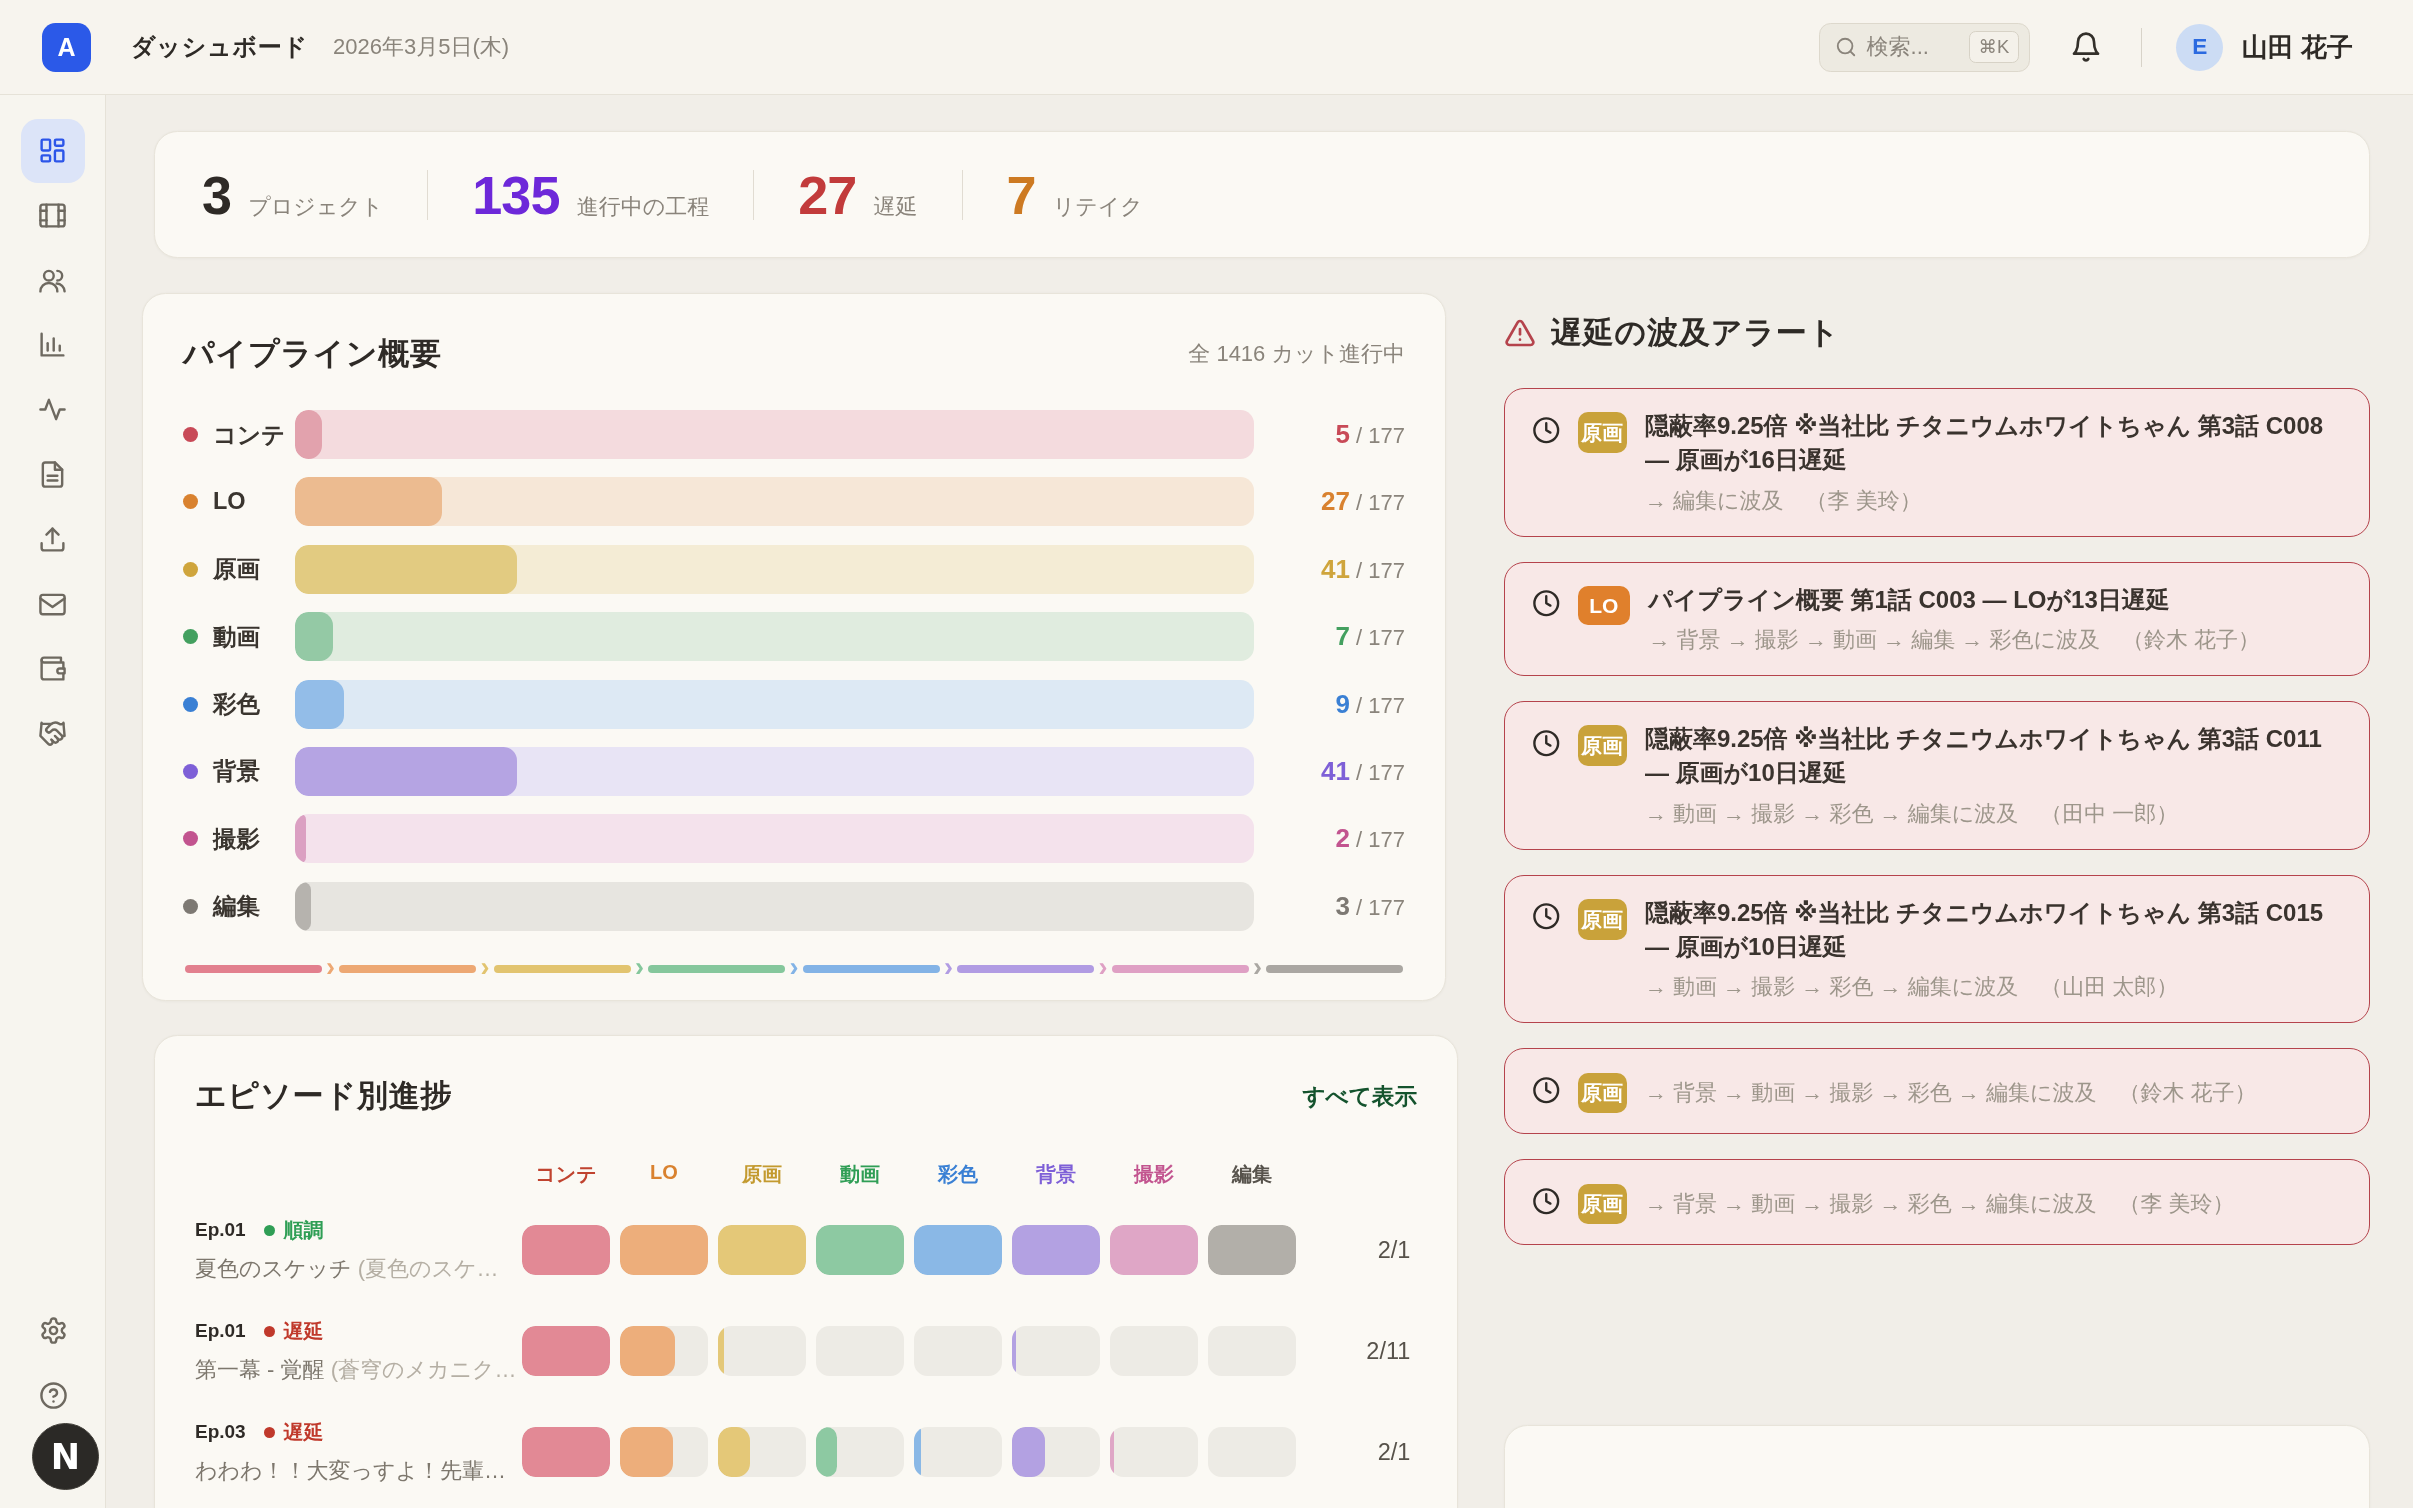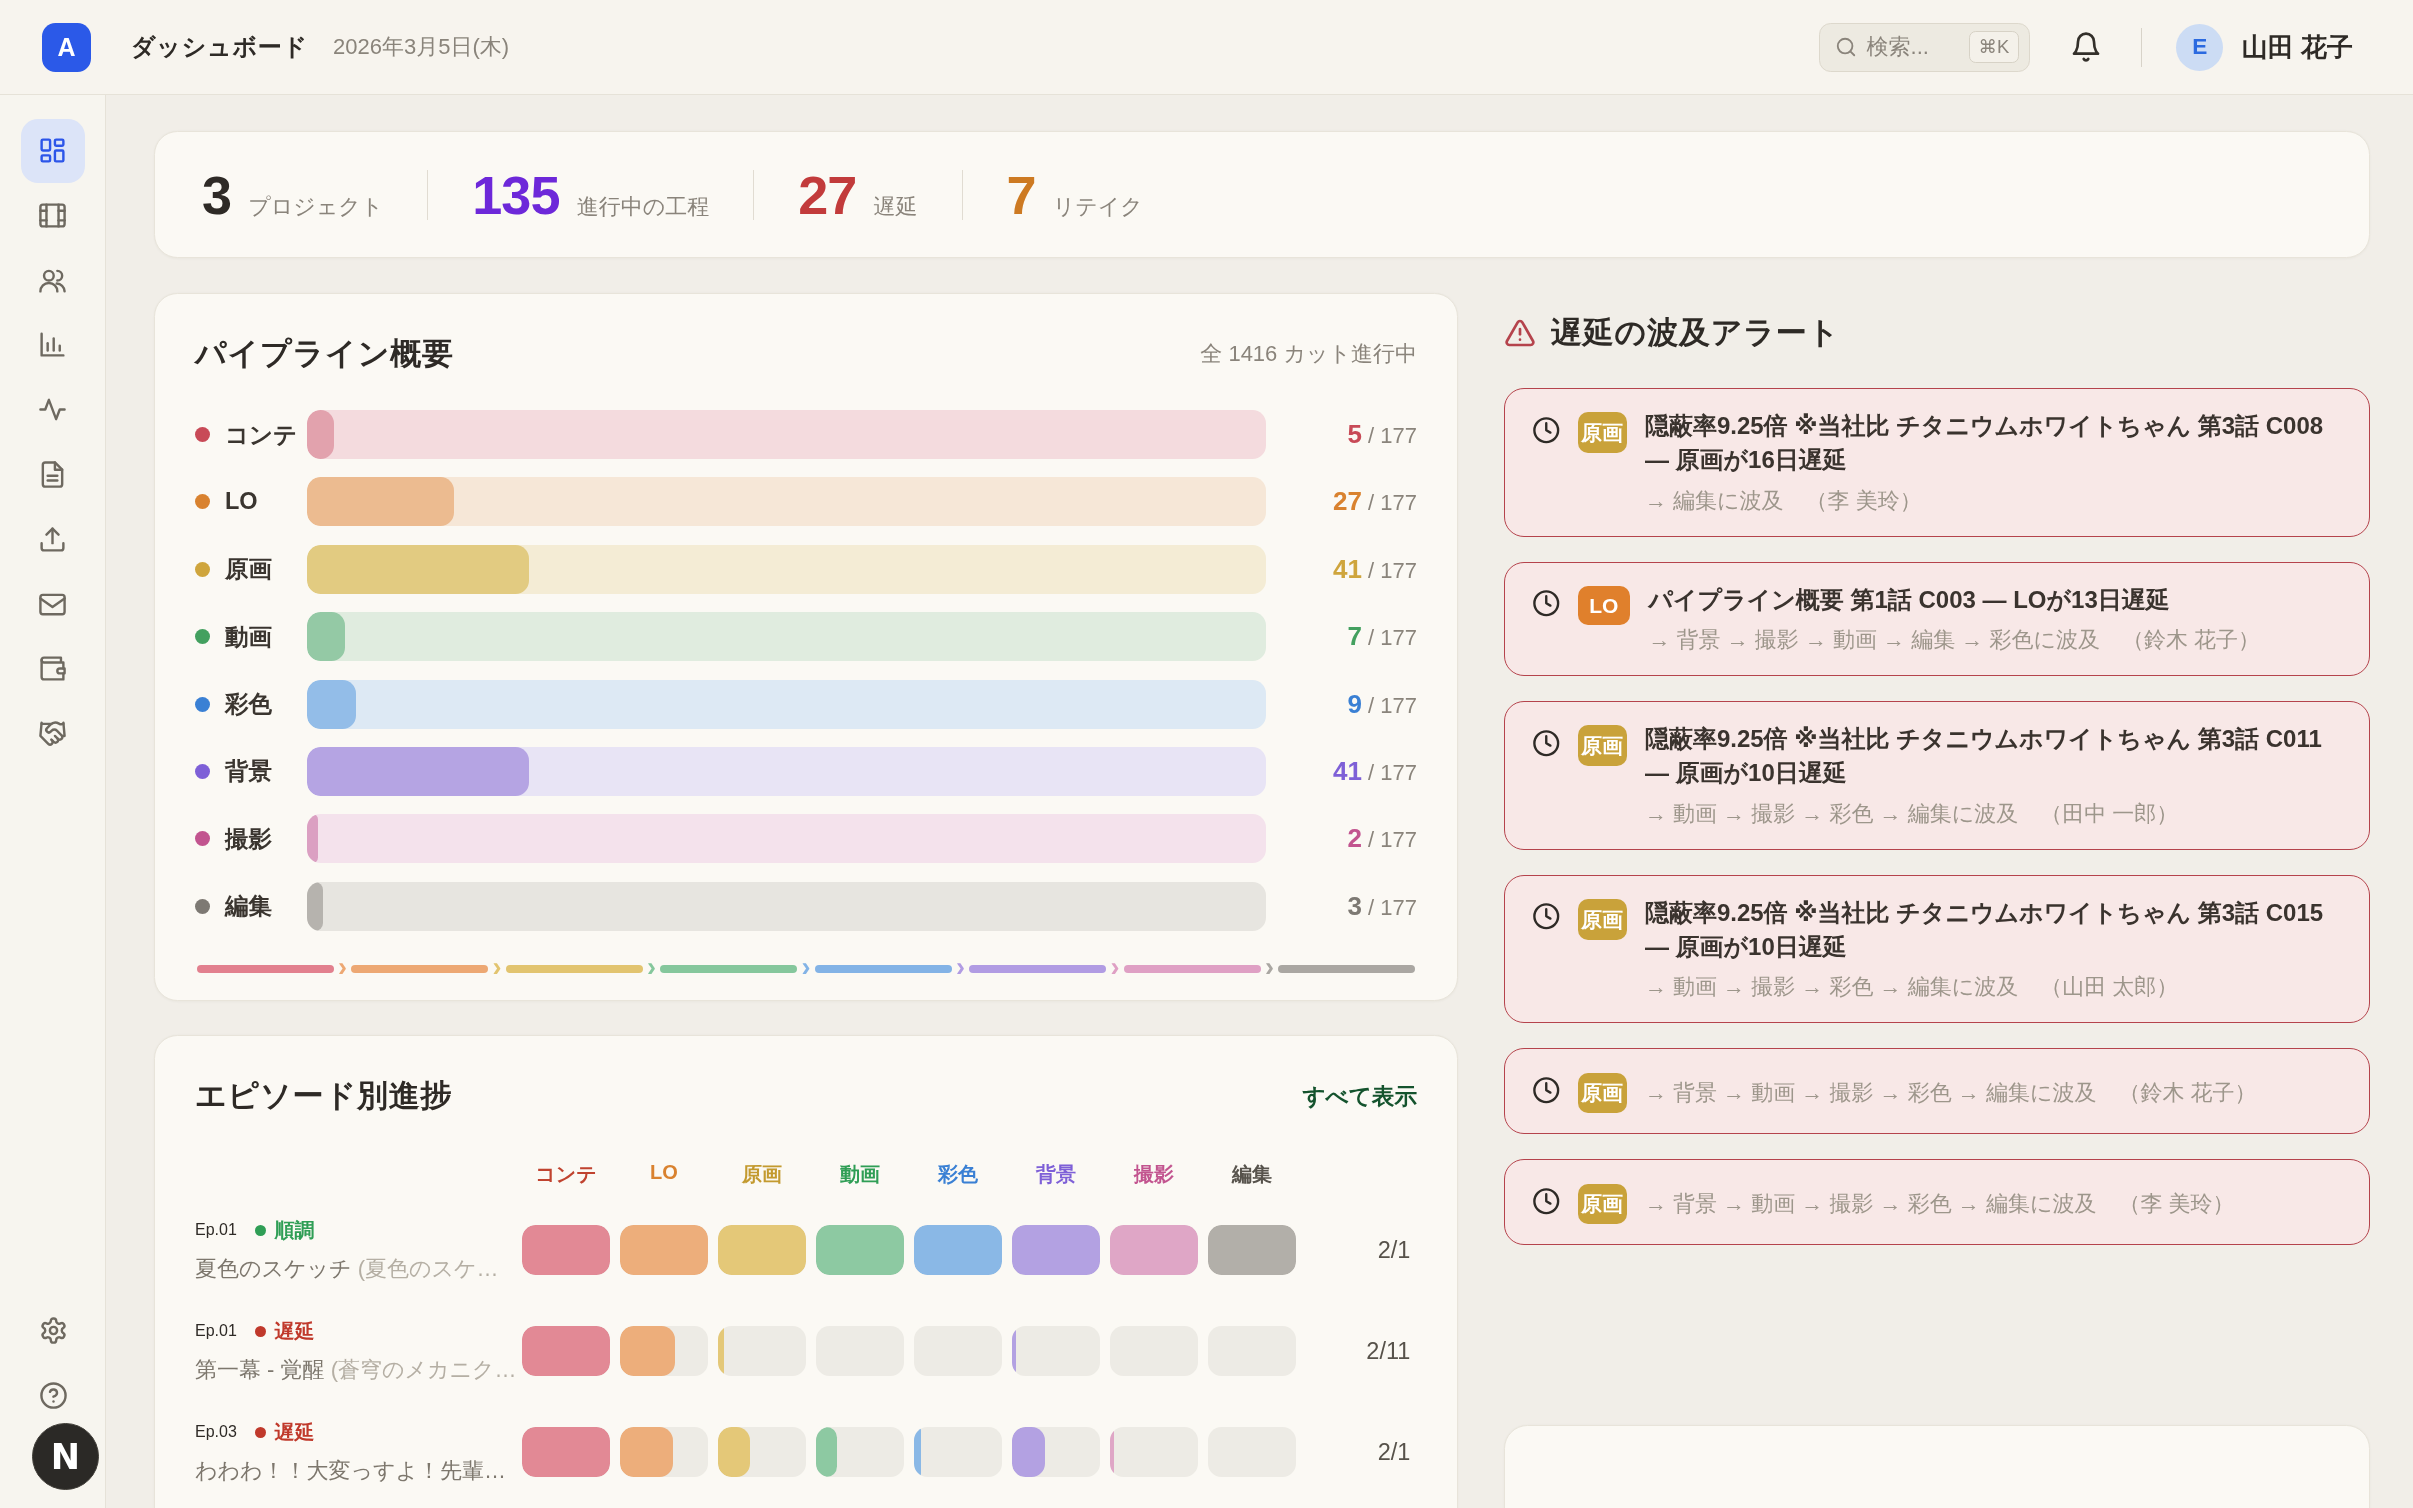--- a/index.html
+++ b/index.html
@@ -68,21 +68,21 @@
     border-radius:23.5px; box-shadow:0 0.8px 2.5px rgba(60,50,30,0.04);
   }
   
   .stats-card { left:154px; top:131px; width:2216px; height:127px;
     display:flex; align-items:center; padding:0 47px; }
   .stat { display:flex; align-items:baseline; }
   .stat-value { font-size:54px; font-weight:700; letter-spacing:-0.8px; }
   .stat-label { font-size:22px; color:#8a847b; margin-left:17px; }
   .stat-divider { width:0.8px; height:50px; background:#e1dcd2; margin:0 44px; align-self:center; }
   
-  .pipeline-card { left:154px; top:293px; width:1304px; height:708px; padding:39px 40px; }
+  .pipeline-card { left:142px; top:293px; width:1304px; height:708px; padding:39px 40px; }
   .card-title-row { display:flex; align-items:center; justify-content:space-between; }
   .card-title { font-size:31px; font-weight:700; letter-spacing:0.8px; }
   .card-note { font-size:22px; color:#8a847b; }
   .p-rows { margin-top:35px; }
   .p-row { display:flex; align-items:center; height:49px; margin-bottom:18.4px; }
   .p-dot { width:15px; height:15px; border-radius:50%; margin-right:15px; flex:none; }
   .p-label { width:82px; font-size:23.5px; font-weight:700; color:#3a352f; flex:none; }
   .p-track { flex:1; height:49px; border-radius:13.4px; position:relative; margin-right:25px; overflow:hidden; }
   .p-fill { position:absolute; left:0; top:0; bottom:0; border-radius:13.4px; }
   .p-val { width:126px; text-align:right; font-size:22px; color:#8a847b; flex:none; white-space:nowrap; }
@@ -94,21 +94,21 @@
   .episodes-card { left:154px; top:1035px; width:1304px; height:545px; padding:39px 40px; }
   .link { font-size:22.6px; color:#14532d; font-weight:700; }
   .ep-head { display:flex; align-items:center; margin-top:44px; }
   .ep-info-sp { width:327px; flex:none; }
   .ep-cells { display:flex; gap:10px; flex:none; }
   .ep-col { width:88px; text-align:center; font-size:20px; font-weight:700; }
   .ep-rows { margin-top:28.5px; }
   .ep-row { display:flex; align-items:center; margin-bottom:34px; }
   .ep-info { width:327px; flex:none; overflow:hidden; }
   .ep-line1 { display:flex; align-items:center; }
-  .ep-name { font-size:16px; font-weight:400; }
+  .ep-name { font-size:19px; font-weight:700; }
   .ep-sdot { width:11px; height:11px; border-radius:50%; margin:0 8.4px 0 18.4px; }
   .ep-status { font-size:20px; font-weight:700; }
   .ep-sub { margin-top:10px; font-size:22px; color:#7d776d; white-space:nowrap; }
   .ep-sub .lt { color:#b5afa4; }
   .ep-cell { width:88px; height:50px; border-radius:13.4px; background:#edebe5; position:relative; overflow:hidden; }
   .ep-fill { position:absolute; left:0; top:0; bottom:0; border-radius:13.4px; }
   .ep-val { flex:1; text-align:right; font-size:23.5px; color:#57524a; padding-right:6.7px; }
   
   .alerts { position:absolute; left:1504px; top:312px; width:866px; }
   .alerts-title { display:flex; align-items:center; gap:15px; margin-bottom:34px; }

